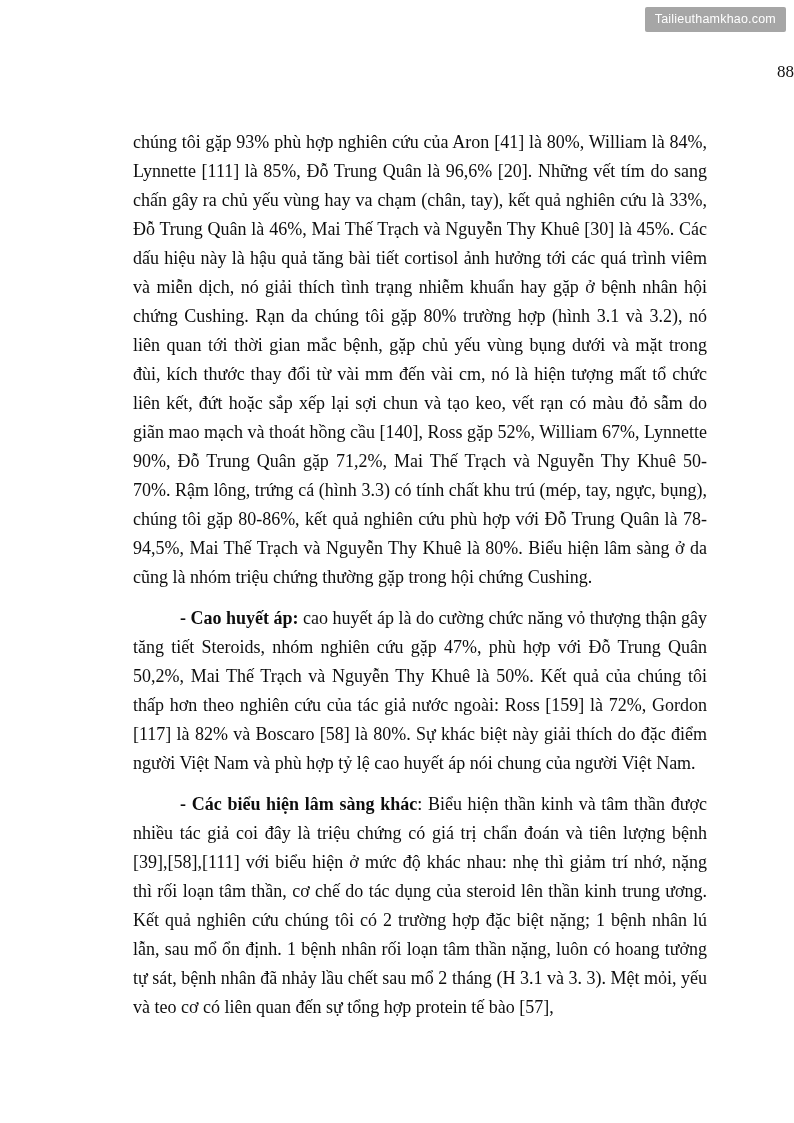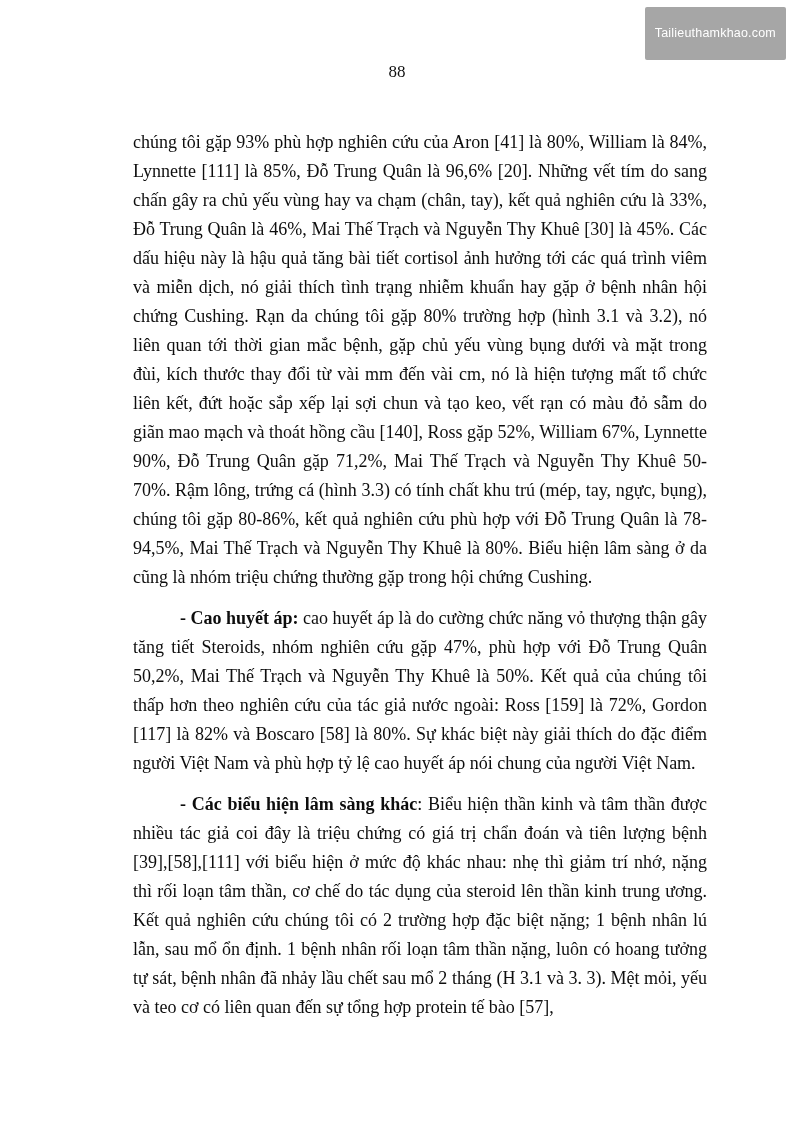--- a/index.html
+++ b/index.html
@@ -15,30 +15,30 @@
   }
   .watermark {
     position: absolute;
     top: 7px;
     right: 8px;
     background: #a6a6a6;
     color: #ffffff;
     font-family: "Liberation Sans", "DejaVu Sans", sans-serif;
     font-size: 12.5px;
     line-height: 1;
-    padding: 20px 10px;
+    padding: 6px 10px;
     border-radius: 2px;
     letter-spacing: 0.2px;
   }
   .page-number {
     position: absolute;
     top: 62px;
     left: 0;
     width: 100%;
-    text-align: center;
+    text-align: right;
     font-size: 17px;
     color: #111111;
   }
   .content {
     position: absolute;
     top: 128px;
     left: 133px;
     width: 578px;
     font-size: 18px;
     line-height: 29px;

